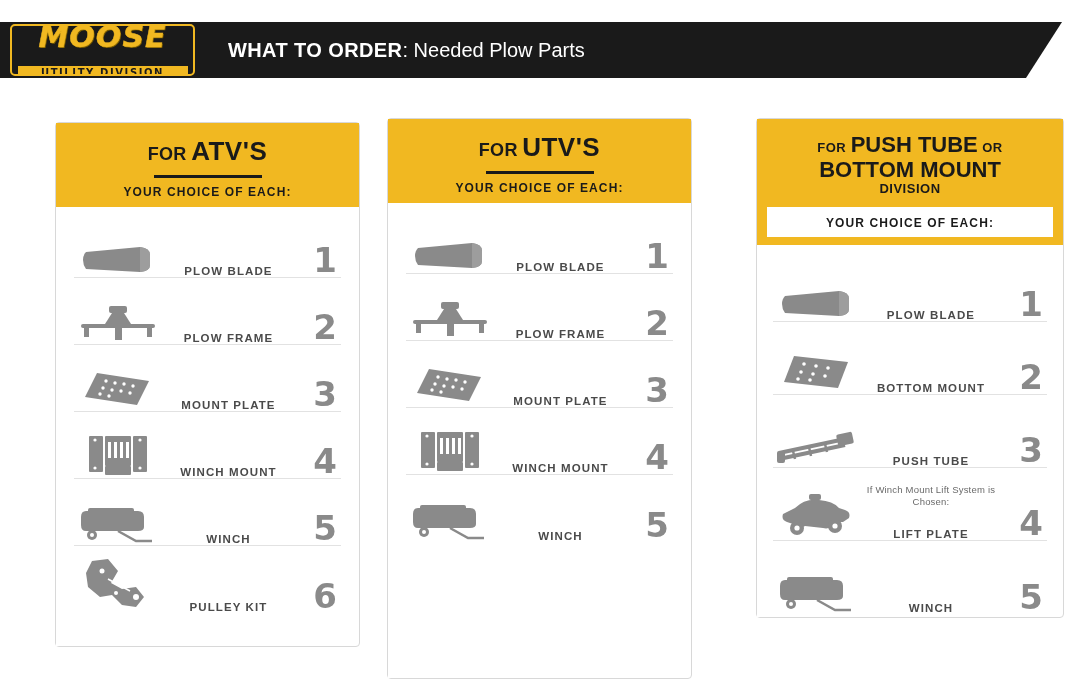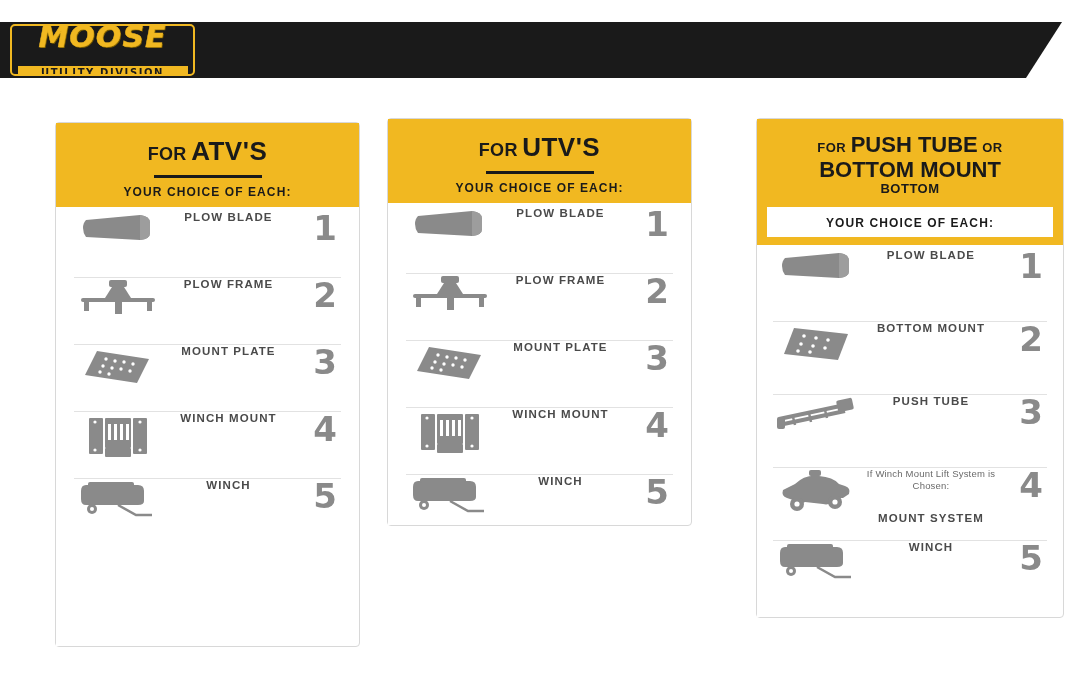--- a/index.html
+++ b/index.html
@@ -84,21 +84,21 @@
     top: 118px; left: 0;
     width: 1080px;
   }
   .card {
     position: absolute;
     background: #ffffff;
     border: 1.5px solid #d8d8d8;
     border-radius: 4px;
   }
   .card-atv  { left: 55px;  top: 4px;  width: 305px; height: 525px; }
-  .card-utv  { left: 387px; top: 0;  width: 305px; height: 408px; }
+  .card-utv  { left: 387px; top: 0;  width: 305px; height: 561px; }
   .card-push { left: 756px; top: 0;  width: 308px; height: 500px; }
 
   
   .notch {
     position: absolute;
     inset: 0;
     background: #ffffff;
     clip-path: polygon(0 0, 100% 0, 100% calc(100% - 18px), calc(100% - 18px) 100%, 0 100%);
   }
 
@@ -145,21 +145,21 @@
   }
   .head-sub-white {
     background: #ffffff;
     margin-top: 10px;
     padding: 9px 0 7px;
   }
 
   .rows { padding: 4px 18px 10px; }
   .row {
     display: flex;
-    align-items: flex-start;
+    align-items: flex-end;
     border-bottom: 1px solid #e2e2e2;
     min-height: 67px;
   }
   .row:last-child { border-bottom: none; }
   .row-icon {
     width: 88px;
     flex: 0 0 88px;
     display: flex;
     align-items: center;
     justify-content: center;
@@ -200,20 +200,23 @@
   svg { display: block; }
 </style>
 </head>
 <body>
 
 <div class="header">
   <div class="header-bar"></div>
   <div class="logo-box">
     <div class="logo-moose">MOOSE</div>
     <div class="logo-sub">UTILITY DIVISION</div>
+  </div>
+  <div class="header-title">
+    <span class="strong">WHAT TO ORDER</span><span class="light">: Needed Plow Parts</span>
   </div>
 </div>
 
 <div class="cards">
 
   <div class="card card-atv">
     <div class="notch">
       <div class="card-head">
         <div class="card-head-title">
           <span class="t-small">FOR</span>
@@ -303,20 +306,35 @@
                 <rect x="10" y="3" width="46" height="5" rx="2" fill="#8a8a8a"></rect>
                 <circle cx="14" cy="30" r="5" fill="#8a8a8a"></circle>
                 <circle cx="14" cy="30" r="2" fill="#ffffff"></circle>
                 <path d="M40 26 L58 36 L74 36" stroke="#8a8a8a" stroke-width="2.5" fill="none"></path>
               </svg>
           </div>
           <div class="row-label">WINCH</div>
           <div class="row-num">5</div>
         </div>
 
+        <div class="row">
+          <div class="row-icon">
+            <svg width="80" height="56" viewBox="0 0 80 56">
+                <path d="M14 4 L30 2 L40 14 L33 26 L44 32 L58 30 L66 40 L58 50 L44 48 L34 38 L22 40 L10 30 L8 16 Z" fill="#8a8a8a"></path>
+                <g fill="#ffffff">
+                  <circle cx="24" cy="14" r="2.5"></circle>
+                  <circle cx="38" cy="36" r="2"></circle>
+                  <circle cx="58" cy="40" r="3"></circle>
+                </g>
+                <path d="M30 22 L52 34" stroke="#ffffff" stroke-width="1.6" fill="none"></path>
+              </svg>
+          </div>
+          <div class="row-label">PULLEY KIT</div>
+          <div class="row-num">6</div>
+        </div>
       </div>
     </div>
   </div>
 
   <div class="card card-utv">
     <div class="notch">
       <div class="card-head">
         <div class="card-head-title">
           <span class="t-small">FOR</span>
           <span class="t-big">UTV'S</span>
@@ -411,21 +429,21 @@
   </div>
 
   <div class="card card-push">
     <div class="notch">
       <div class="card-head">
         <div class="card-head-title">
           <span class="t-tiny">FOR</span>
           <span class="t-mid">PUSH TUBE</span>
           <span class="t-tiny">OR</span>
           <div class="t-mid">BOTTOM MOUNT</div>
-          <div class="t-tiny">BOTTOM</div>
+          <div class="t-tiny">DIVISION</div>
         </div>
         <div class="head-sub head-sub-white">YOUR CHOICE OF EACH:</div>
       </div>
 
       <div class="rows">
         <div class="row">
           <div class="row-icon">
             <svg width="72" height="34" viewBox="0 0 72 34">
                 <path d="M4 9 L58 4 Q68 5 68 12 L68 22 Q68 28 58 29 L4 26 Q1 22 1 17 Q1 12 4 9 Z" fill="#8a8a8a"></path>
                 <path d="M58 4 Q68 5 68 12 L68 22 Q68 28 58 29 Z" fill="#9d9d9d"></path>
@@ -472,21 +490,21 @@
                 <path d="M20 16 Q30 6 44 8 Q58 9 64 16 L70 18 Q76 20 74 26 L68 30 L60 30 Q56 38 48 36 L30 34 Q24 38 18 32 L12 30 Q6 28 8 22 Z" fill="#8a8a8a"></path>
                 <circle cx="22" cy="36" r="7" fill="#8a8a8a"></circle>
                 <circle cx="60" cy="34" r="7" fill="#8a8a8a"></circle>
                 <circle cx="22" cy="36" r="2.6" fill="#ffffff"></circle>
                 <circle cx="60" cy="34" r="2.6" fill="#ffffff"></circle>
                 <rect x="34" y="2" width="12" height="6" rx="2" fill="#8a8a8a"></rect>
               </svg>
           </div>
           <div class="row-label">
             <span class="row-note">If Winch Mount Lift System is Chosen:</span>
-            <span>MOUNT SYSTEM</span>
+            <span>LIFT PLATE</span>
           </div>
           <div class="row-num">4</div>
         </div>
         <div class="row">
           <div class="row-icon">
             <svg width="80" height="40" viewBox="0 0 80 40">
                 <path d="M8 6 L60 6 Q66 6 66 12 L66 22 Q66 26 60 26 L8 26 Q3 26 3 20 L3 12 Q3 6 8 6 Z" fill="#8a8a8a"></path>
                 <rect x="10" y="3" width="46" height="5" rx="2" fill="#8a8a8a"></rect>
                 <circle cx="14" cy="30" r="5" fill="#8a8a8a"></circle>
                 <circle cx="14" cy="30" r="2" fill="#ffffff"></circle>

